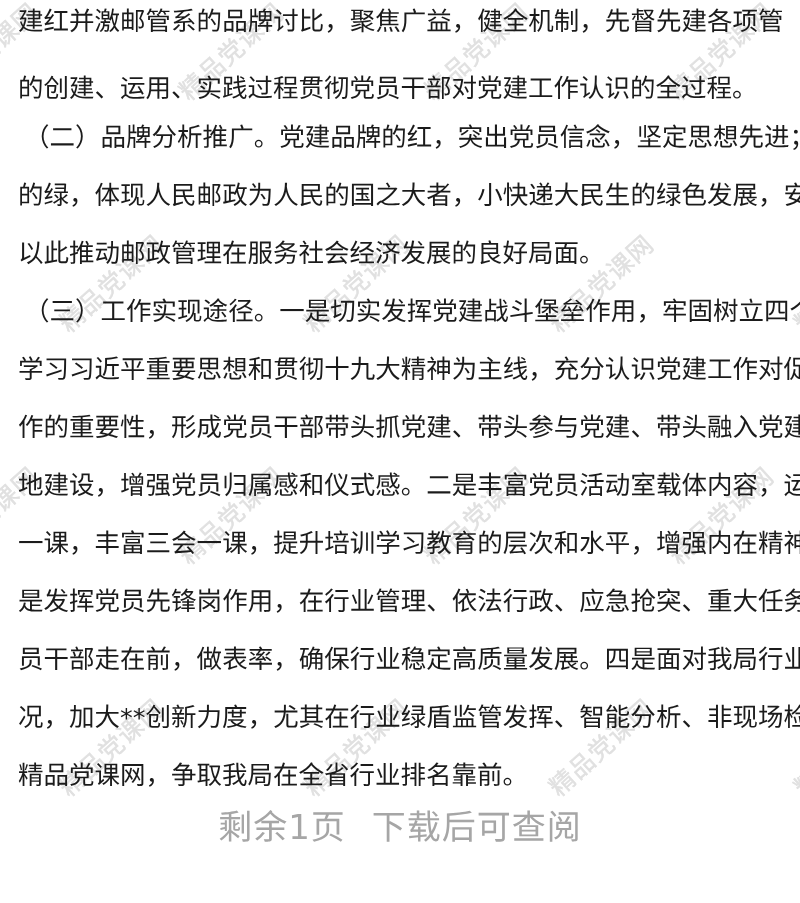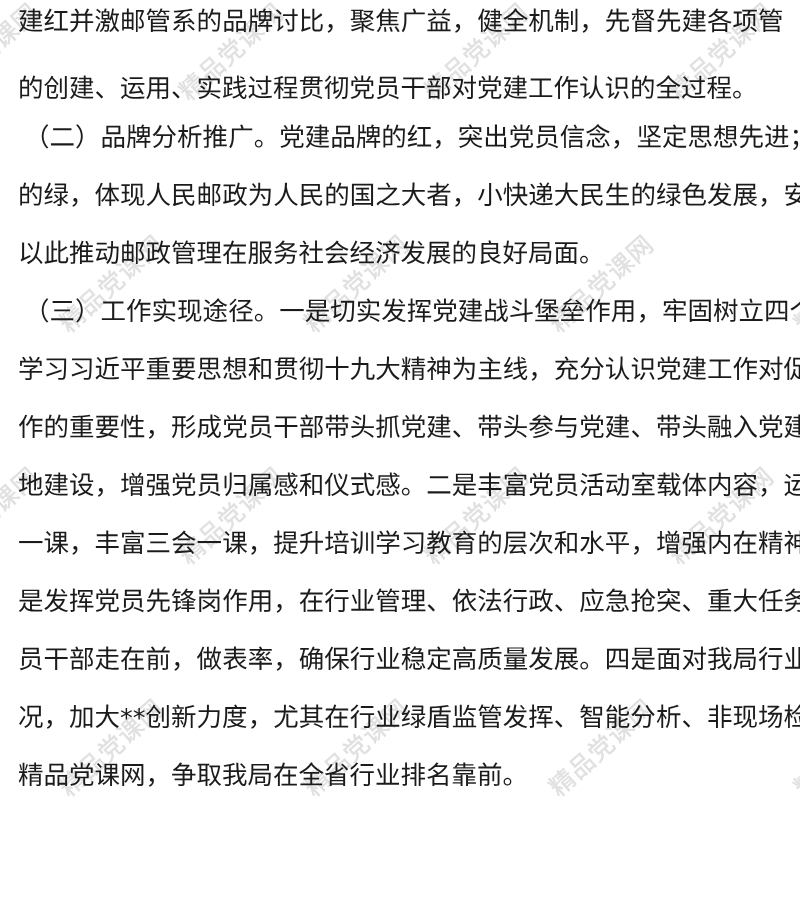--- a/index.html
+++ b/index.html
@@ -484,14 +484,17 @@
         <span>析</span>
         <span>、</span>
         <span>非</span>
         <span>现</span>
         <span>场</span>
         <span>检</span>
       </div>
       <div class="doc-line" style="top: 746px;">精品党课网，争取我局在全省行业排名靠前。</div>
     </div>
 
+  <div id="download-prompt">
+    <span>剩余1页</span><span class="gap"></span><span>下载后可查阅</span>
+  </div>
 
 </div>
 
 </body></html>

